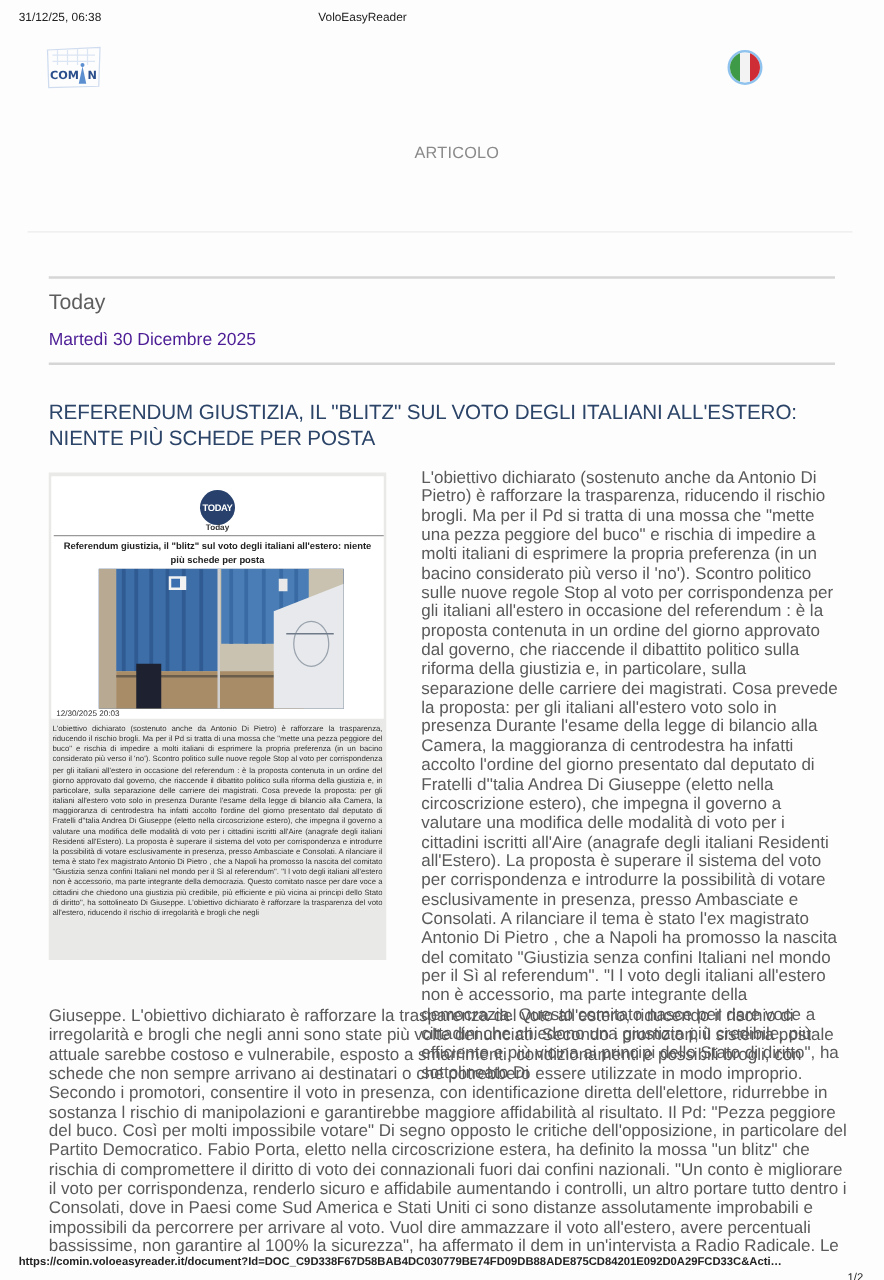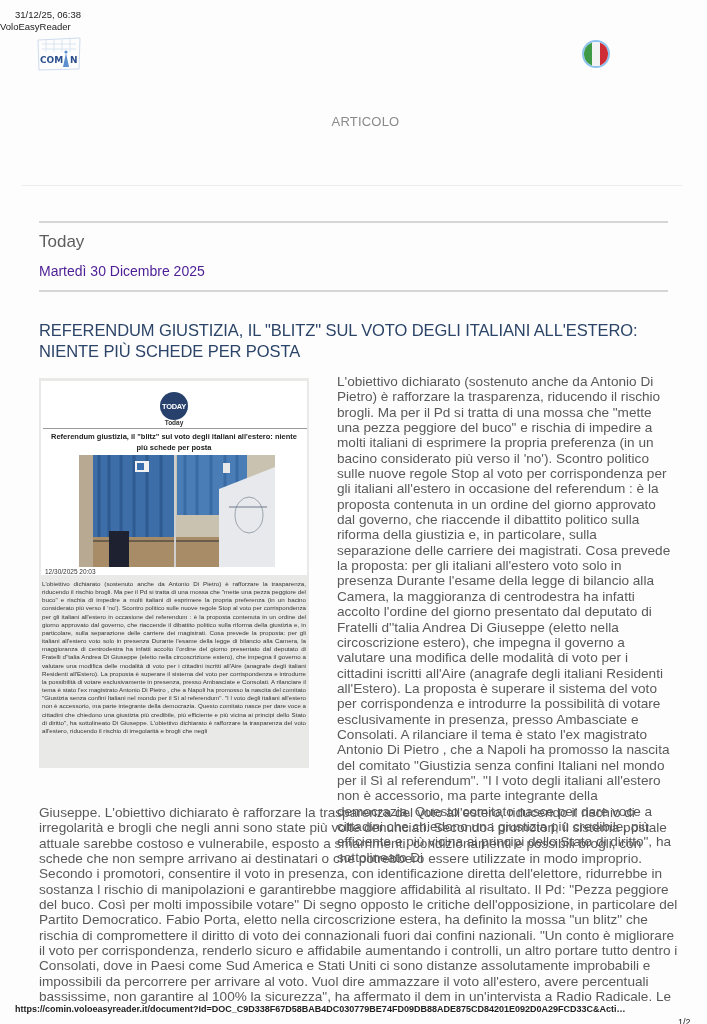--- a/index.html
+++ b/index.html
@@ -1,21 +1,21 @@
 <!DOCTYPE html>
 <html><head>
   <meta charset="utf-8">
   <style>
     * { box-sizing: border-box; margin: 0; padding: 0; }
     html, body { width: 707px; height: 1024px; background: #fdfdfd; overflow: hidden; }
     body { font-family: "Liberation Sans", sans-serif; color: #555; position: relative; }
 
     .print-header { position: absolute; top: 9px; left: 0; width: 707px; height: 14px; font-size: 9.5px; color: #222; padding-left: 35px; }
     .print-header .ts { position: absolute; left: 15px; top: 0; }
-    .print-header .app { position: absolute; left: 0; width: 580px; top: 12px; }
+    .print-header .app { position: absolute; left: 0; width: 580px; text-align: center; top: 0; }
 
     .logo { position: absolute; left: 36px; top: 36px; width: 46px; height: 36px; }
     .flag { position: absolute; left: 582px; top: 40px; width: 28px; height: 28px; border-radius: 50%; border: 2px solid #8fc3ee; overflow: hidden; display: flex; }
     .flag span { flex: 1; }
 
     .section-label { position: absolute; top: 114px; left: 0; width: 707px; text-align: center; font-size: 13px; color: #8a8a8a; letter-spacing: 0.2px; padding-left: 24px; }
     .top-rule { position: absolute; top: 185px; left: 22px; width: 660px; height: 1px; background: #ececec; }
 
     .rule { position: absolute; left: 39px; width: 629px; height: 2px; background: #d6d6d6; }
     .rule.r1 { top: 221px; }

